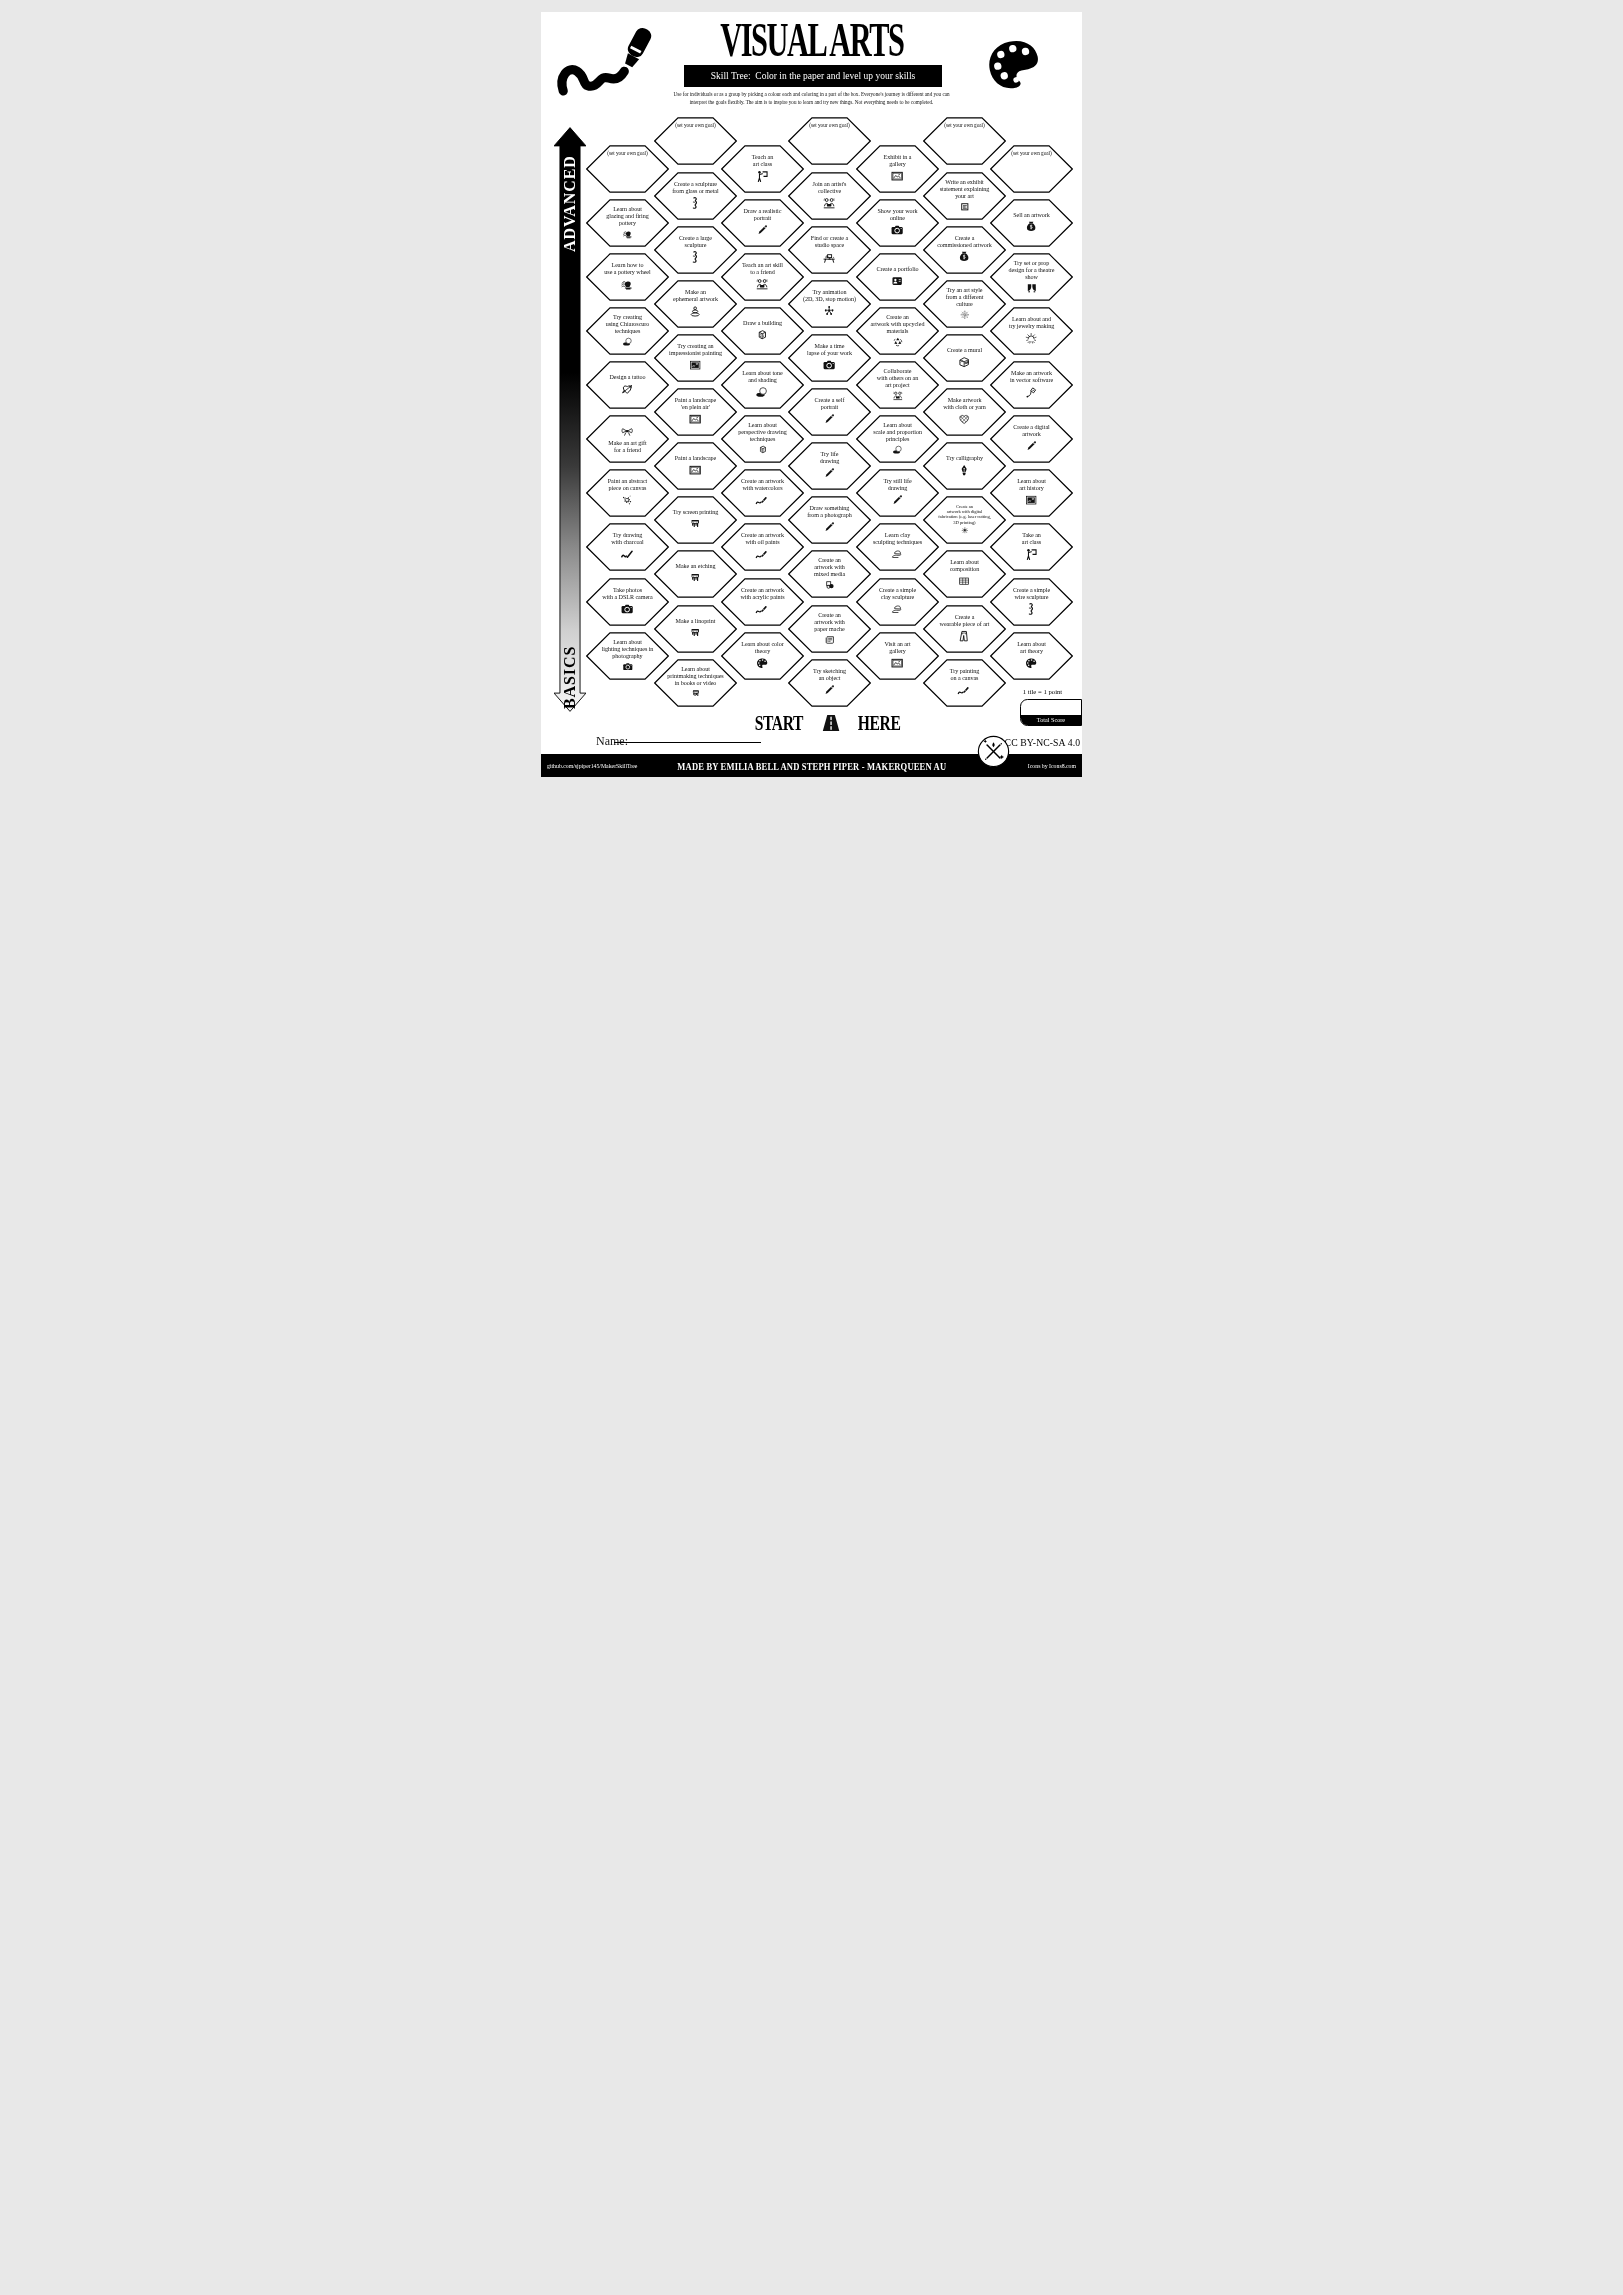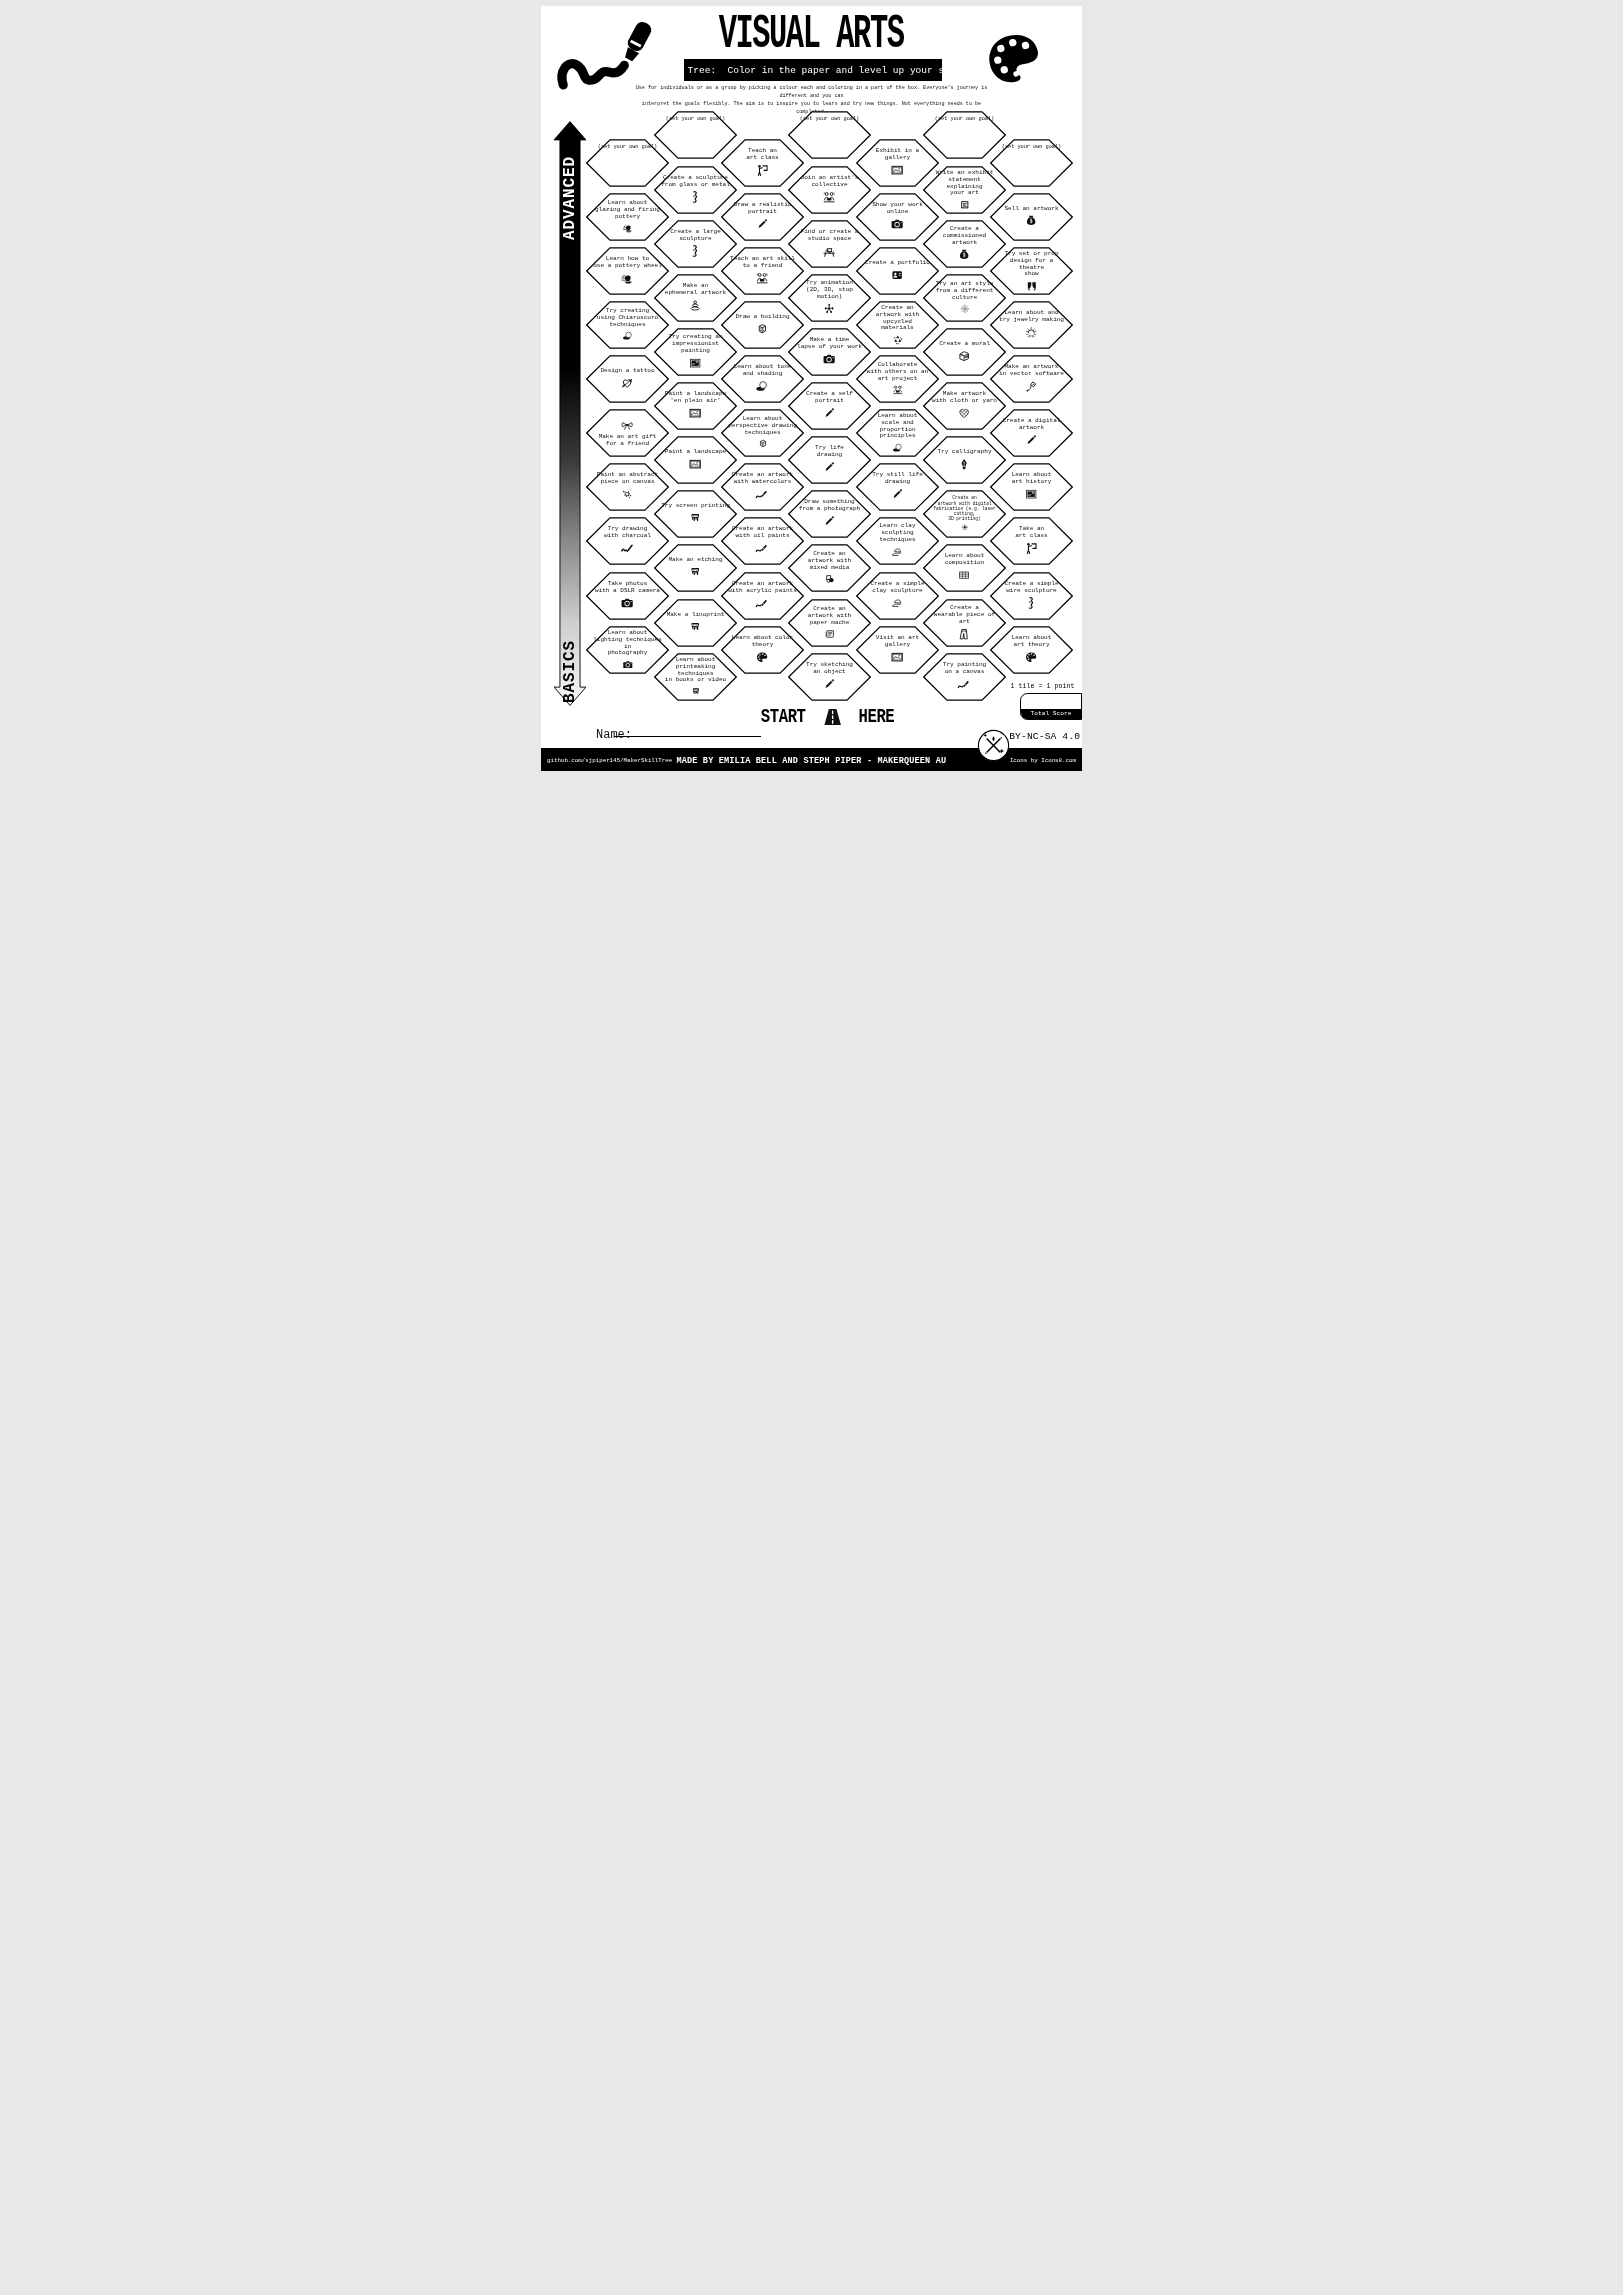--- a/index.html
+++ b/index.html
@@ -1,17 +1,17 @@
 <!DOCTYPE html>
 <html style="font-size:7.4px"><head>
 <meta charset="utf-8">
 <style>
   html,body{margin:0;padding:0;background:#e8e8e8;}
-  .page{position:relative;width:541px;height:765px;background:#fff;overflow:hidden;margin:6px auto;
-        font-family:Liberation Mono, monospace;color:#000;}
+  .page{position:relative;width:541px;height:765px;background:#fff;overflow:hidden;margin:12px auto;
+        font-family:Liberation Serif, serif;color:#000;}
   
   .title-wrap{position:absolute;left:0;right:0;top:4.6px;text-align:center;}
   .title{display:inline-block;font-size:49px;font-weight:800;letter-spacing:-2.3px;line-height:.95;
          transform:scaleX(.62);white-space:nowrap;}
   .subbar{position:absolute;left:143px;top:53px;width:258px;height:22px;background:#000;color:#fff;
           display:flex;align-items:center;justify-content:center;font-size:9.5px;white-space:pre;}
   .desc{position:absolute;top:79px;left:50%;transform:translateX(-50%);width:352px;text-align:center;
         font-size:5.1px;line-height:1.55;white-space:pre-line;color:#111;}
   .deco{position:absolute;}
   

